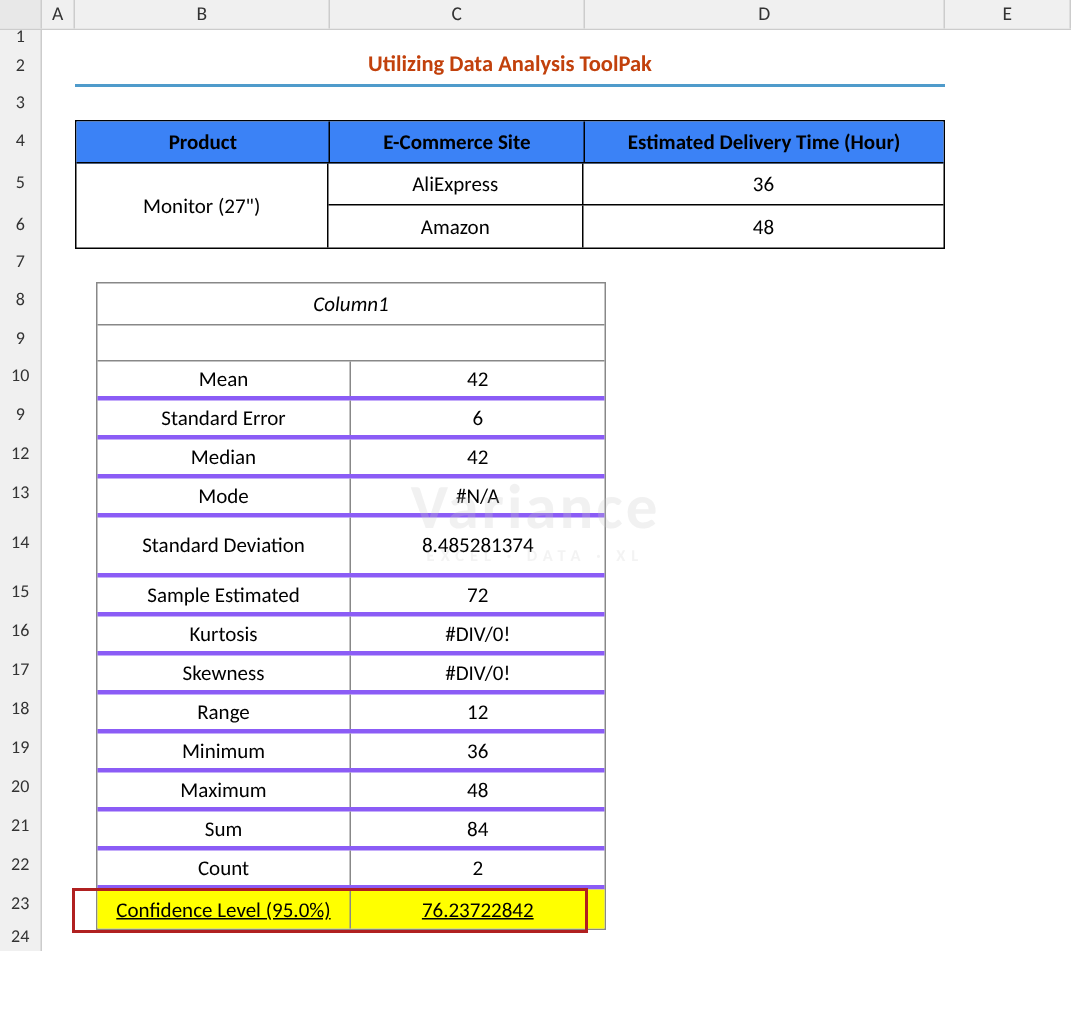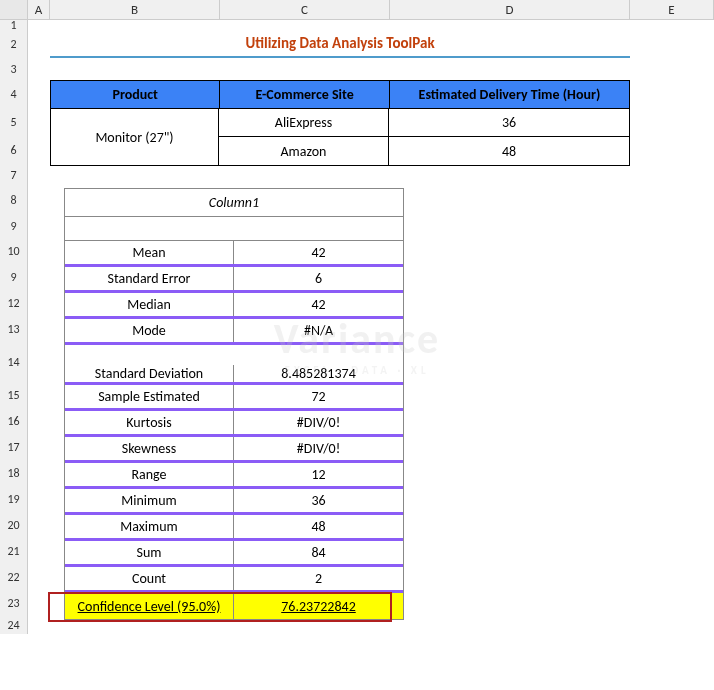--- a/index.html
+++ b/index.html
@@ -125,21 +125,21 @@
     }
     .highlight-outline {
       position: absolute;
       left: 20px;
       width: 344px;
       height: 30px;
       border: 2px solid #B02020;
       pointer-events: none;
       margin-top: -28px;
     }
-    .st-row.tall { height: 40px; align-items: flex-end; }
+    .st-row.tall { height: 40px; }
   </style>
 </head>
 <body>
 
 <div class="watermark">
   <div>Variance</div>
   <div class="watermark-sub">EXCEL · DATA · XL</div>
 </div>
 
 <div class="col-headers">

